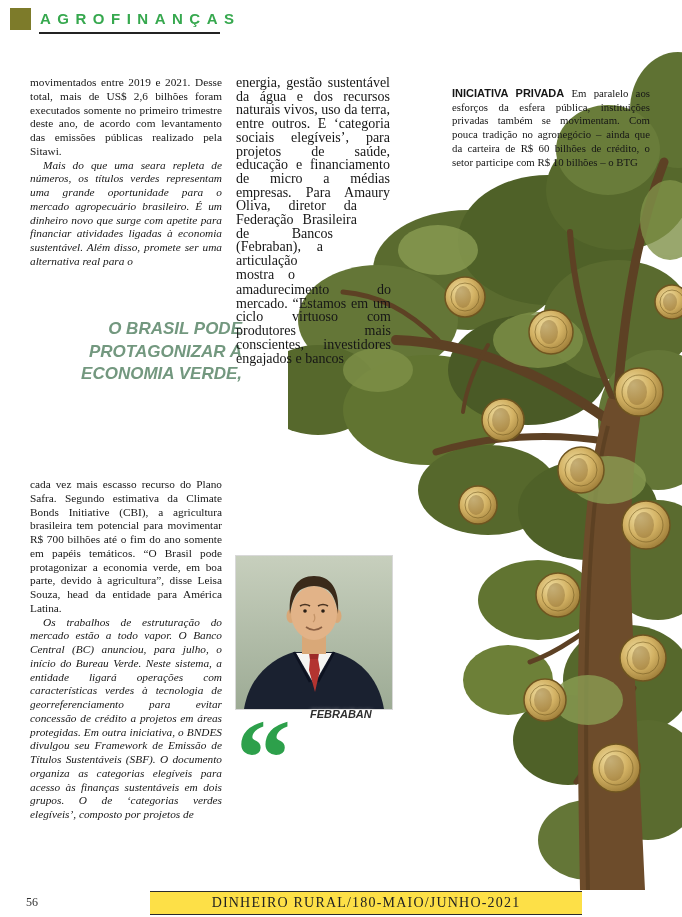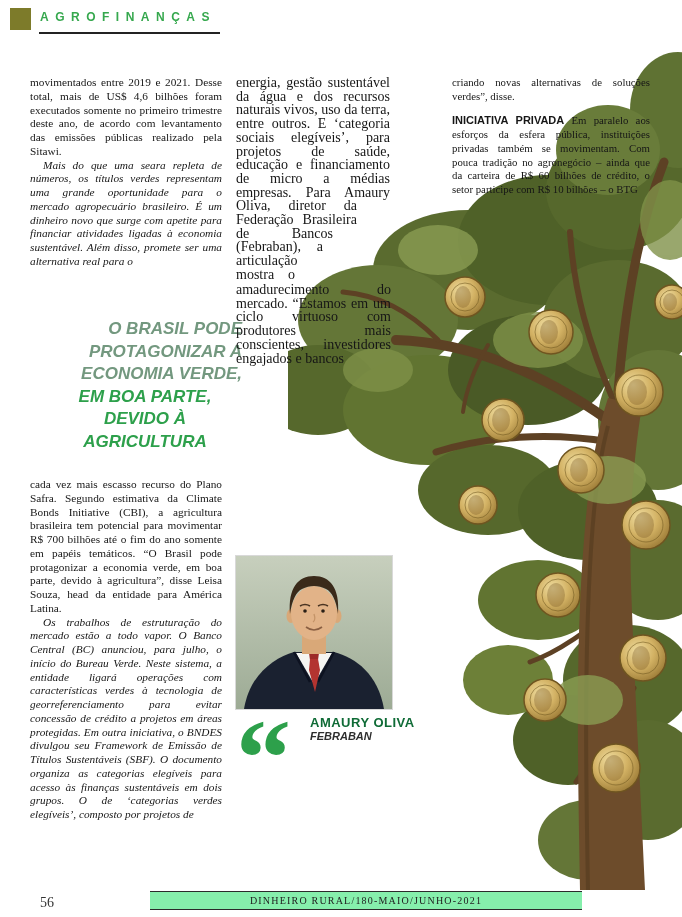--- a/index.html
+++ b/index.html
@@ -6,21 +6,21 @@
   .page {
     position:relative; width:682px; height:917px; margin:0 auto;
     background:#ffffff; overflow:hidden;
     font-family:"Liberation Serif", serif; color:#161616;
   }
   
   .hdr-square { position:absolute; left:10px; top:8px; width:21px; height:22px; background:#7d7b2a; }
   .hdr-title {
     position:absolute; left:40px; top:10px;
     font-family:"Liberation Sans", sans-serif; font-weight:bold;
-    font-size:12px; letter-spacing:6.5px; color:#36a84e;
+    font-size:15px; letter-spacing:6.5px; color:#36a84e;
   }
   .hdr-rule { position:absolute; left:39px; top:32px; width:181px; height:2px; background:#232323; }
 
   
   .bodytext { position:absolute; text-align:justify; z-index:3; }
   .bodytext p { margin:0; }
   .bodytext p.indent { text-indent:13px;font-style:italic; }
   #col1top, #col1bot { left:30px; width:192px; font-size:11.3px; line-height:13.75px; }
   #col1top { top:76px; }
   #col1bot { top:478px; }
@@ -71,24 +71,24 @@
     background:rgba(255,255,255,.55);
     -webkit-box-decoration-break:clone; box-decoration-break:clone;
     padding:1px 3px;
     text-shadow:0 0 5px rgba(255,255,255,.9);
   }
 
   
   .footer-center {
     position:absolute; left:150px; top:891px; width:432px; z-index:6;
     border-top:1.5px solid #2b2b2b; border-bottom:1px solid #2b2b2b;
-    text-align:center; font-size:10px; letter-spacing:1.2px;
-    padding:2.5px 0 3px; color:#222; background:#86efac;
-  }
-  .page-number { position:absolute; left:40px; top:895px; font-size:14px; color:#333; z-index:6; }
+    text-align:center; font-size:14px; letter-spacing:1.2px;
+    padding:2.5px 0 3px; color:#222; background:#fde047;
+  }
+  .page-number { position:absolute; left:26px; top:895px; font-size:12px; color:#333; z-index:6; }
 </style>
 </head>
 <body>
 
 <div class="page">
 
   <div class="hdr-square"></div>
   <div class="hdr-title">AGROFINANÇAS</div>
   <div class="hdr-rule"></div>
 
@@ -209,46 +209,44 @@
         <g transform="translate(384,262)">
             <circle r="17" fill="url(#gold)" stroke="#6f5520" stroke-width="1.5"></circle>
             <circle r="12" fill="none" stroke="rgba(110,85,30,.55)"></circle>
             <ellipse cx="-2" rx="7" ry="9" fill="rgba(120,90,40,.35)"></ellipse>
           </g>
       </g>
     </svg>
   </div>
 
   <div id="col1top" class="bodytext">
-    <p>movimentados entre 2019 e 2021. Desse total, mais de US$ 4,6 bilhões foram executados somente no primeiro trimestre deste ano, de acordo com levantamento das emissões públicas realizado pela Sitawi.</p>
+    <p>movimentados entre 2019 e 2021. Desse total, mais de US$ 2,6 bilhões foram executados somente no primeiro trimestre deste ano, de acordo com levantamento das emissões públicas realizado pela Sitawi.</p>
     <p class="indent">Mais do que uma seara repleta de números, os títulos verdes representam uma grande oportunidade para o mercado agropecuário brasileiro. É um dinheiro novo que surge com apetite para financiar atividades ligadas à economia sustentável. Além disso, promete ser uma alternativa real para o</p>
   </div>
 
   <div class="pullquote">
     <span class="pq1">O BRASIL PODE PROTAGONIZAR A ECONOMIA VERDE,</span>
-    <span class="pq2">EM BOA PARTE, DEVIDO À AGRICULTURA</span>
   </div>
 
   <div id="col1bot" class="bodytext">
     <p>cada vez mais escasso recurso do Plano Safra. Segundo estimativa da Climate Bonds Initiative (CBI), a agricultura brasileira tem potencial para movimentar R$ 700 bilhões até o fim do ano somente em papéis temáticos. “O Brasil pode protagonizar a economia verde, em boa parte, devido à agricultura”, disse Leisa Souza, head da entidade para América Latina.</p>
     <p class="indent">Os trabalhos de estruturação do mercado estão a todo vapor. O Banco Central (BC) anunciou, para julho, o início do Bureau Verde. Neste sistema, a entidade ligará operações com características verdes à tecnologia de georreferenciamento para evitar concessão de crédito a projetos em áreas protegidas. Em outra iniciativa, o BNDES divulgou seu Framework de Emissão de Títulos Sustentáveis (SBF). O documento organiza as categorias elegíveis para acesso às finanças sustentáveis em dois grupos. O de ‘categorias verdes elegíveis’, composto por projetos de</p>
   </div>
 
   <div id="col2" class="bodytext">
     <i class="lf" style="height:137px;width:1px"></i>
     <i class="lf" style="height:14px;width:34px"></i>
     <i class="lf" style="height:14px;width:58px"></i>
     <i class="lf" style="height:14px;width:68px"></i>
     <i class="lf" style="height:14px;width:88px"></i>
     <i class="lf" style="height:14px;width:96px"></i>
     <p>energia, gestão sustentável da água e dos recursos naturais vivos, uso da terra, entre outros. E ‘categoria sociais elegíveis’, para projetos de saúde, educação e financiamento de micro a médias empresas. Para Amaury Oliva, diretor da Federação Brasileira de Bancos (Febraban), a articulação mostra o amadurecimento do mercado. “Estamos em um ciclo virtuoso com produtores mais conscientes, investidores engajados e bancos</p>
   </div>
 
   <div id="col3" class="bodytext">
-    <p>criando novas alternativas de soluções verdes”, disse.</p>
     <div class="gap"></div>
     <p><b class="lead">INICIATIVA PRIVADA</b> <span>Em paralelo aos esforços da esfera pública, instituições privadas também se movimentam. Com pouca tradição no agronegócio – ainda que da carteira de R$ 60 bilhões de crédito, o setor participe com R$ 10 bilhões – o BTG</span></p>
   </div>
 
   <div class="photo">
     <svg width="156" height="153" viewBox="0 0 156 153">
       <defs>
         <linearGradient id="pbg" x1="0" y1="0" x2="0" y2="1">
           <stop offset="0" stop-color="#c7cfbd"></stop>
           <stop offset="1" stop-color="#9dab95"></stop>
@@ -270,20 +268,19 @@
       <circle cx="87" cy="55" r="1.8" fill="#2a1f16"></circle>
       <path d="M64 50 Q69 47 74 50" stroke="#4a3422" stroke-width="1.5" fill="none"></path>
       <path d="M82 50 Q87 47 92 50" stroke="#4a3422" stroke-width="1.5" fill="none"></path>
       <path d="M78 58 Q80 64 77 66" stroke="#c49468" stroke-width="1.3" fill="none"></path>
       <path d="M70 71 Q78 77 86 71" stroke="#8a5f42" stroke-width="1.6" fill="none"></path>
     </svg>
   </div>
 
   <div class="quote-block">
     <div class="qglyph">“</div>
-    <div class="qname">AMAURY OLIVA</div>
     <div class="qrole">FEBRABAN</div>
   </div>
 
   <div class="footer-center">DINHEIRO RURAL/180-MAIO/JUNHO-2021</div>
   <div class="page-number">56</div>
 
 </div>
 
 </body></html>

